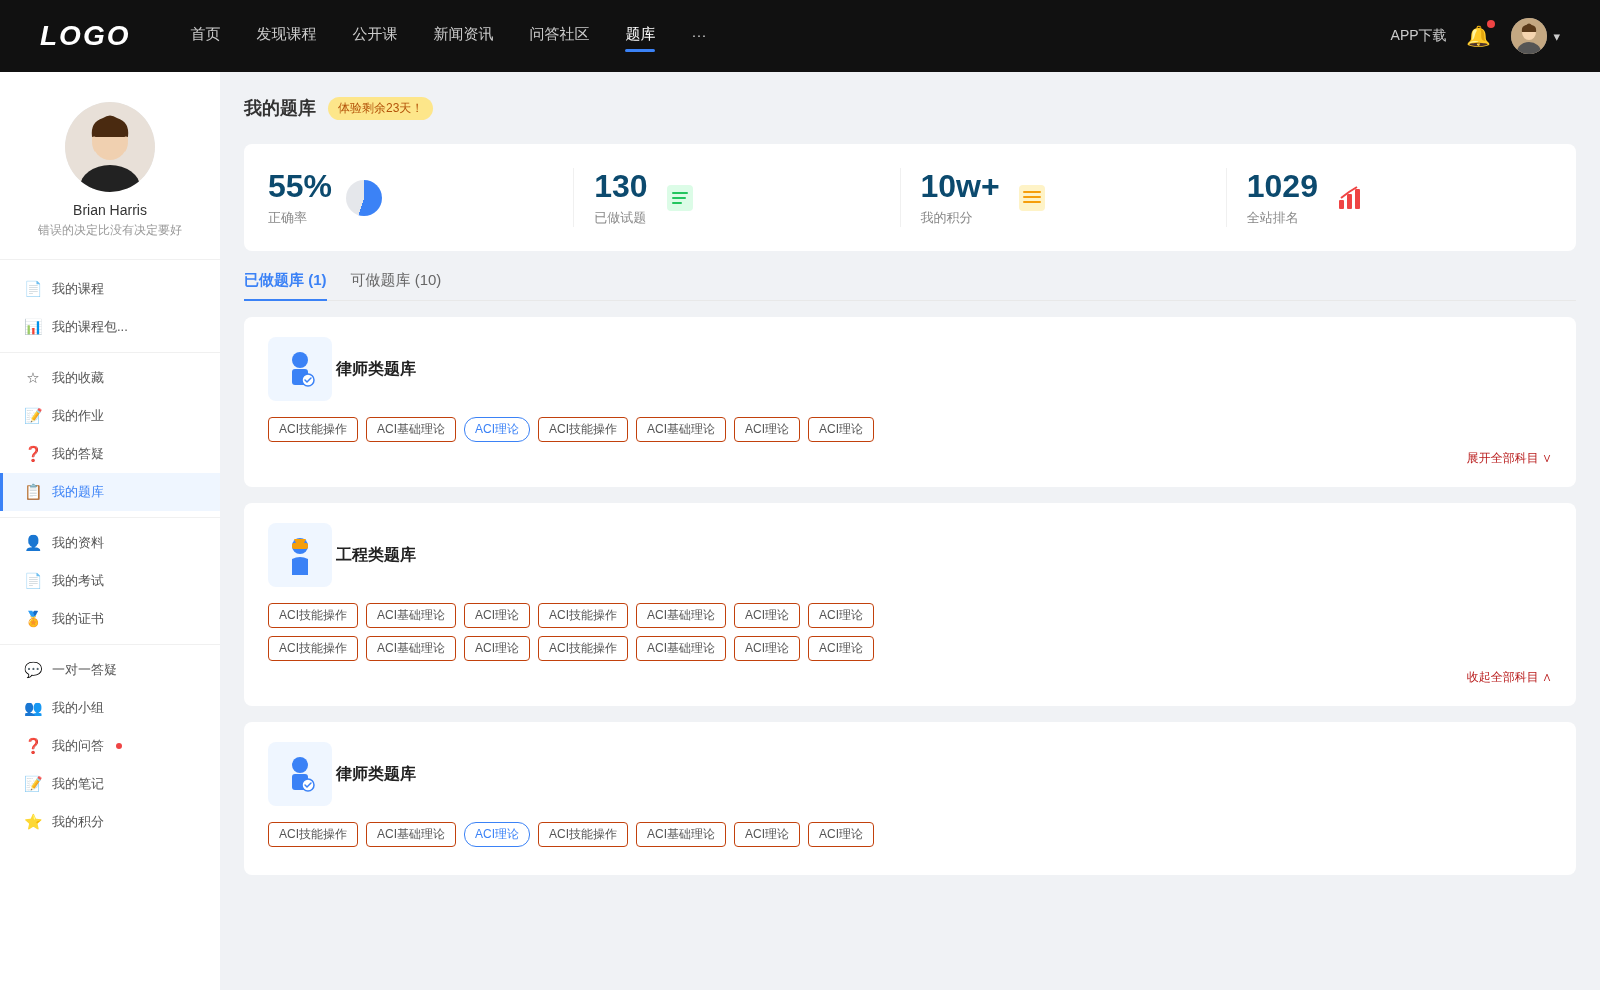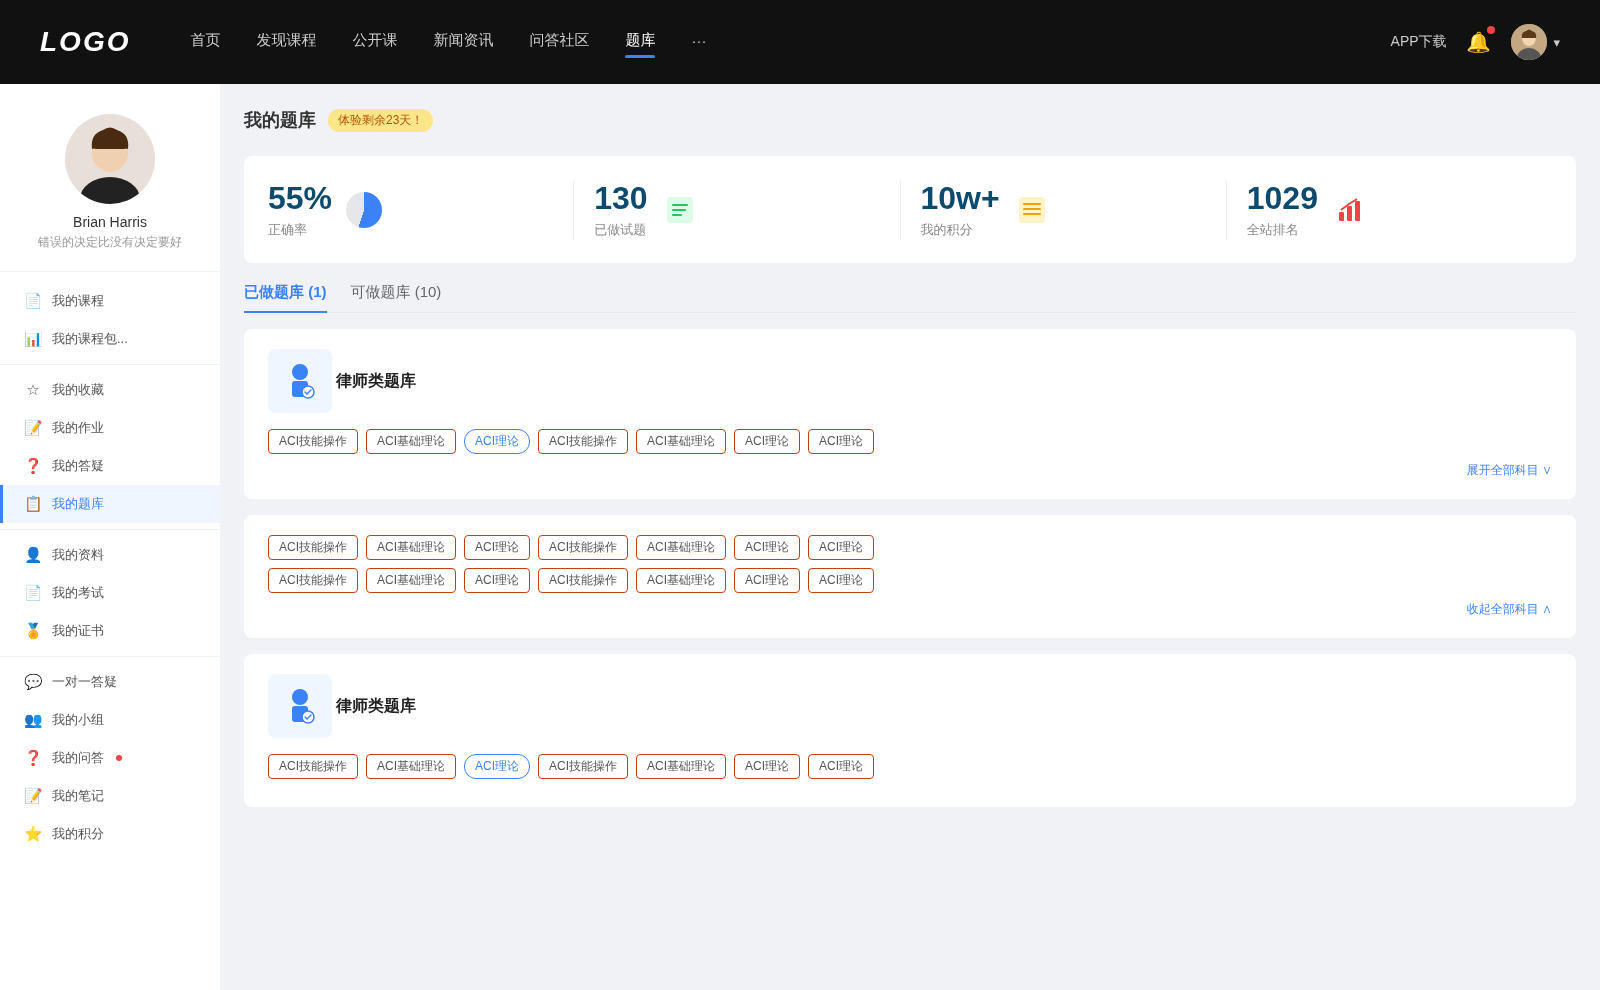--- a/index.html
+++ b/index.html
@@ -1,21 +1,21 @@
 <!DOCTYPE html>
 <html><head>
   <meta charset="utf-8">
   <style>
     * { box-sizing: border-box; margin: 0; padding: 0; }
     body { font-family: -apple-system, BlinkMacSystemFont, 'PingFang SC', 'Microsoft YaHei', sans-serif; background: #f0f2f5; min-height: 990px; }
 
     
     .top-nav {
       background: #111;
-      height: 84px;
+      height: 72px;
       display: flex;
       align-items: center;
       padding: 0 40px;
       position: relative;
     }
     .nav-logo {
       color: white;
       font-size: 28px;
       font-weight: bold;
       letter-spacing: 2px;
@@ -310,21 +310,21 @@
       cursor: pointer;
     }
     .tag.active-tag {
       border-color: #3b82f6;
       color: #3b82f6;
       border-radius: 12px;
     }
     .expand-btn {
       text-align: right;
       font-size: 12px;
-      color: #3b82f6;
+      color: #b91c1c;
       cursor: pointer;
       margin-top: 4px;
     }
 
     
     .pie-chart {
       width: 36px;
       height: 36px;
       border-radius: 50%;
       background: conic-gradient(#3b82f6 0% 55%, #e5e7eb 55% 100%);
@@ -542,20 +542,31 @@
         <span class="tag active-tag">ACI理论</span>
         <span class="tag">ACI技能操作</span>
         <span class="tag">ACI基础理论</span>
         <span class="tag">ACI理论</span>
         <span class="tag">ACI理论</span>
       </div>
       <div class="expand-btn">展开全部科目 ∨</div>
     </div>
 
     <div class="bank-card">
+      <div class="bank-card-header">
+        <div class="engineer-icon-wrap">
+          <svg width="44" height="44" viewBox="0 0 44 44">
+            <circle cx="22" cy="13" r="8" fill="#3b82f6"></circle>
+            <path d="M14 42 L14 26 Q22 22 30 26 L30 42Z" fill="#3b82f6"></path>
+            <rect x="14" y="10" width="16" height="6" rx="2" fill="#f59e0b"></rect>
+            <path d="M18 10 L26 10 L28 6 L16 6Z" fill="#f59e0b"></path>
+          </svg>
+        </div>
+        <span class="bank-name">工程类题库</span>
+      </div>
       <div class="tags-row">
         <span class="tag">ACI技能操作</span>
         <span class="tag">ACI基础理论</span>
         <span class="tag">ACI理论</span>
         <span class="tag">ACI技能操作</span>
         <span class="tag">ACI基础理论</span>
         <span class="tag">ACI理论</span>
         <span class="tag">ACI理论</span>
       </div>
       <div class="tags-row">

